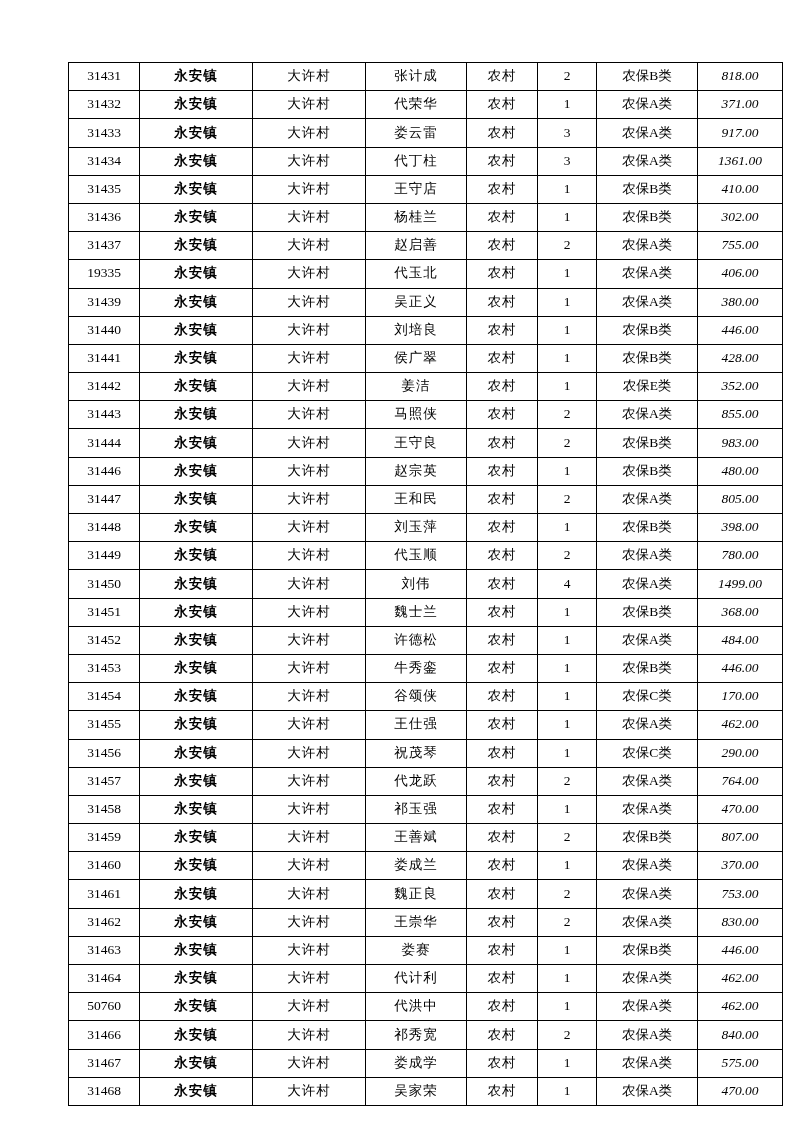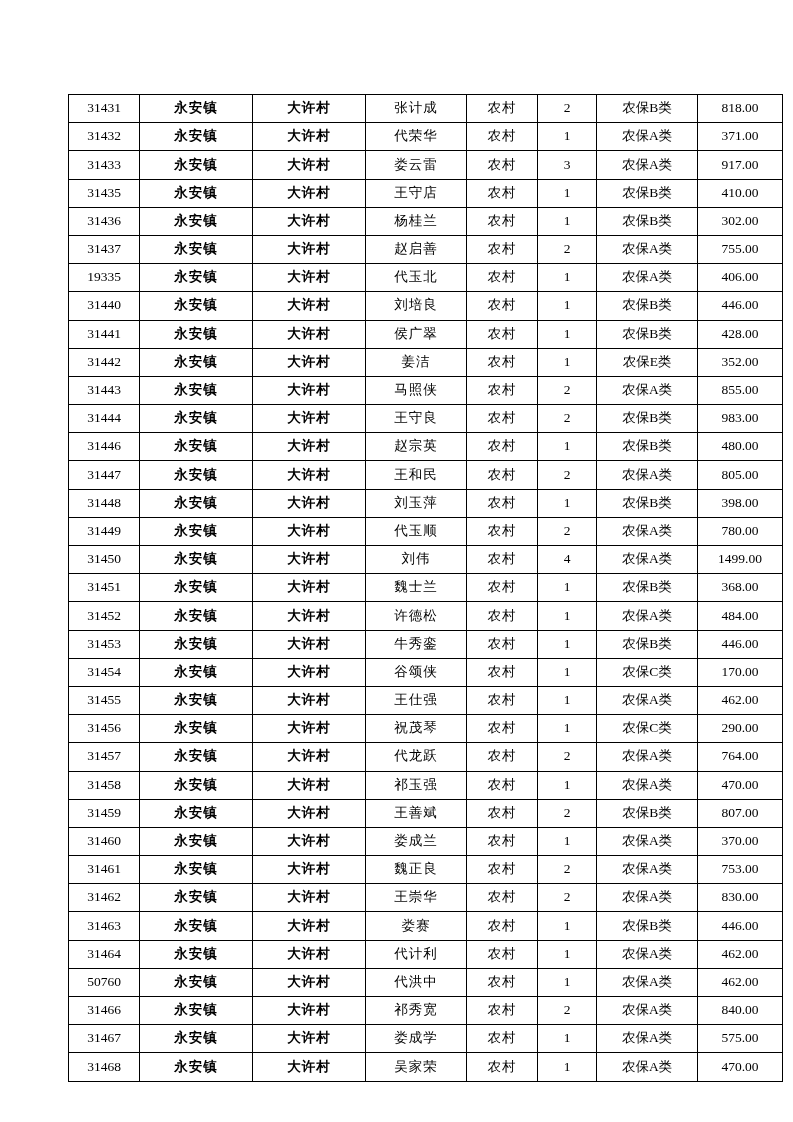--- a/index.html
+++ b/index.html
@@ -11,46 +11,46 @@
     width: 793px;
     height: 1122px;
     font-family: "Liberation Serif", "DejaVu Serif", serif;
     color: #000000;
   }
   .page {
     position: relative;
     width: 793px;
     height: 1122px;
     box-sizing: border-box;
-    padding: 94px 68px 0 68px;
+    padding: 62px 68px 0 68px;
   }
   table.roster {
     border-collapse: collapse;
     width: 657px;
     table-layout: fixed;
   }
   table.roster td {
     border: 1px solid #000000;
     height: 27.2px;
     padding: 0 2px;
     text-align: center;
     vertical-align: middle;
     font-size: 13.5px;
     line-height: 1.1;
     white-space: nowrap;
     overflow: hidden;
   }
   td.c-id      { width: 66px;  font-family: "Liberation Serif", serif; }
   td.c-town    { width: 108px; letter-spacing: 1px; font-weight: bold; }
-  td.c-village { width: 108px; letter-spacing: 1px; font-weight: bold; }
+  td.c-village { width: 108px; letter-spacing: 1px; }
   td.c-name    { width: 96px;  letter-spacing: 1px; margin-top: 48px; }
   td.c-type    { width: 66px;  letter-spacing: 1px; }
   td.c-count   { width: 54px; }
   td.c-cat     { width: 96px; border-radius: 14px; }
-  td.c-amount  { width: 80px; text-align: center; font-family: "Liberation Serif", serif; }
+  td.c-amount  { width: 80px; text-align: center; font-family: "Liberation Serif", serif; font-style: italic; }
 </style>
 </head>
 <body>
 
 <div class="page">
   <table class="roster">
     <tbody>
         <tr>
           <td class="c-id">31431</td>
           <td class="c-town">永安镇</td>
@@ -75,20 +75,30 @@
           <td class="c-id">31433</td>
           <td class="c-town">永安镇</td>
           <td class="c-village">大许村</td>
           <td class="c-name">娄云雷</td>
           <td class="c-type">农村</td>
           <td class="c-count">3</td>
           <td class="c-cat">农保A类</td>
           <td class="c-amount">917.00</td>
         </tr>
         <tr>
+          <td class="c-id">31434</td>
+          <td class="c-town">永安镇</td>
+          <td class="c-village">大许村</td>
+          <td class="c-name">代丁柱</td>
+          <td class="c-type">农村</td>
+          <td class="c-count">3</td>
+          <td class="c-cat">农保A类</td>
+          <td class="c-amount">1361.00</td>
+        </tr>
+        <tr>
           <td class="c-id">31435</td>
           <td class="c-town">永安镇</td>
           <td class="c-village">大许村</td>
           <td class="c-name">王守店</td>
           <td class="c-type">农村</td>
           <td class="c-count">1</td>
           <td class="c-cat">农保B类</td>
           <td class="c-amount">410.00</td>
         </tr>
         <tr>
@@ -113,20 +123,30 @@
         </tr>
         <tr>
           <td class="c-id">19335</td>
           <td class="c-town">永安镇</td>
           <td class="c-village">大许村</td>
           <td class="c-name">代玉北</td>
           <td class="c-type">农村</td>
           <td class="c-count">1</td>
           <td class="c-cat">农保A类</td>
           <td class="c-amount">406.00</td>
+        </tr>
+        <tr>
+          <td class="c-id">31439</td>
+          <td class="c-town">永安镇</td>
+          <td class="c-village">大许村</td>
+          <td class="c-name">吴正义</td>
+          <td class="c-type">农村</td>
+          <td class="c-count">1</td>
+          <td class="c-cat">农保A类</td>
+          <td class="c-amount">380.00</td>
         </tr>
         <tr>
           <td class="c-id">31440</td>
           <td class="c-town">永安镇</td>
           <td class="c-village">大许村</td>
           <td class="c-name">刘培良</td>
           <td class="c-type">农村</td>
           <td class="c-count">1</td>
           <td class="c-cat">农保B类</td>
           <td class="c-amount">446.00</td>

